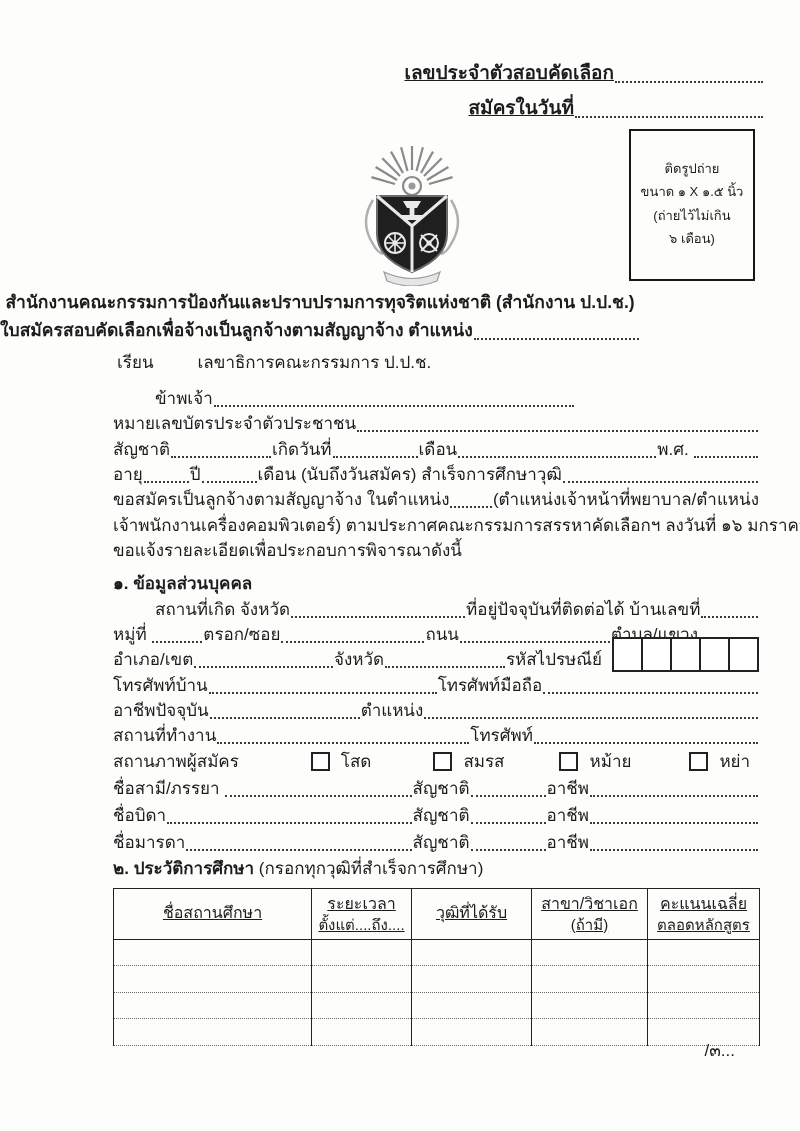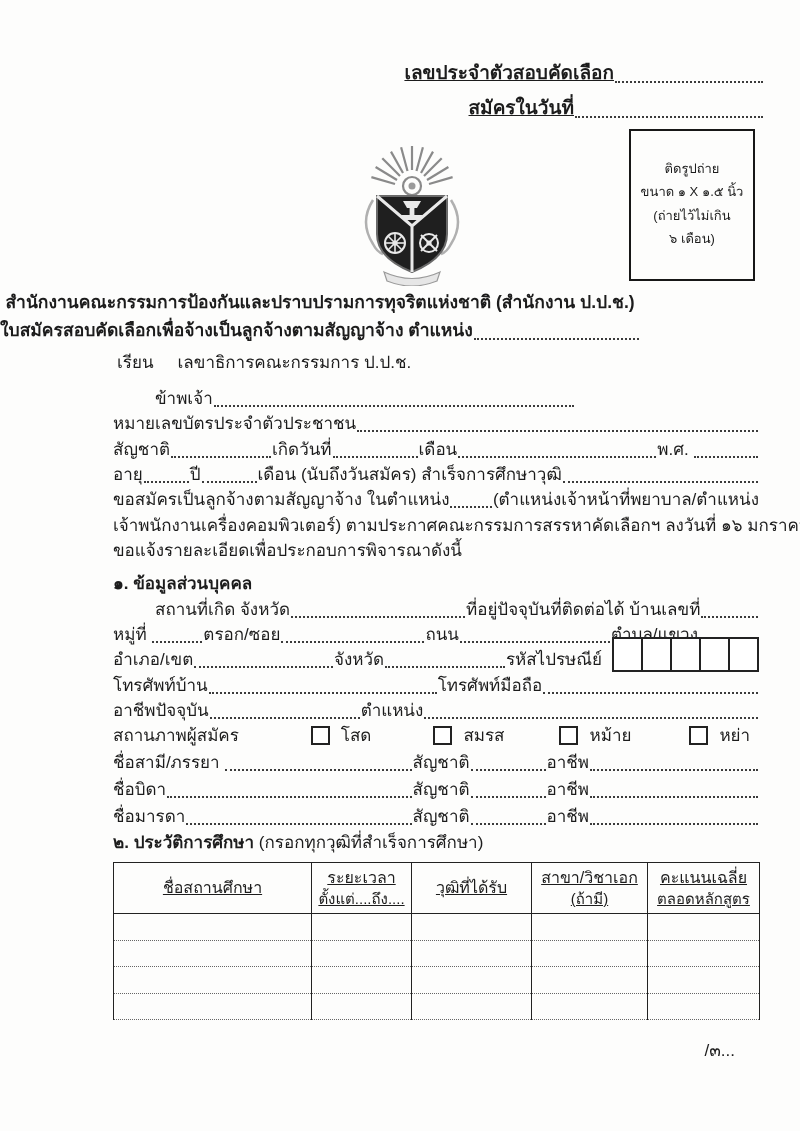--- a/index.html
+++ b/index.html
@@ -137,21 +137,21 @@
     <div id="title-line2">
       <span class="lbl">ใบสมัครสอบคัดเลือกเพื่อจ้างเป็นลูกจ้างตามสัญญาจ้าง ตำแหน่ง</span>
       <span class="dots" style="width:178px"></span>
     </div>
   </div>
 
   <div class="abs" id="form">
 
     <div class="frow">
       <span class="lbl" style="padding-left:4px">เรียน</span>
-      <span class="lbl" style="margin-left:24px">เลขาธิการคณะกรรมการ ป.ป.ช.</span>
+      <span class="lbl" style="margin-left:44px">เลขาธิการคณะกรรมการ ป.ป.ช.</span>
     </div>
 
     <div class="frow ind" style="margin-top:10px; width:462px; box-sizing:border-box;">
       <span class="lbl">ข้าพเจ้า</span>
       <span class="dots grow"></span>
     </div>
 
     <div class="frow">
       <span class="lbl">หมายเลขบัตรประจำตัวประชาชน</span>
       <span class="dots grow"></span>
@@ -235,20 +235,26 @@
       <span class="dots grow"></span>
     </div>
 
     <div class="frow">
       <span class="lbl">อาชีพปัจจุบัน</span>
       <span class="dots" style="width:150px"></span>
       <span class="lbl">ตำแหน่ง</span>
       <span class="dots grow"></span>
     </div>
 
+    <div class="frow">
+      <span class="lbl">สถานที่ทำงาน</span>
+      <span class="dots" style="width:252px"></span>
+      <span class="lbl">โทรศัพท์</span>
+      <span class="dots grow"></span>
+    </div>
 
     <div class="frow">
       <span class="lbl">สถานภาพผู้สมัคร</span>
       <span class="opt" style="margin-left:72px">
         <span class="cb"></span>
         <span class="lbl">โสด</span>
       </span>
       <span class="opt" style="margin-left:62px">
         <span class="cb"></span>
         <span class="lbl">สมรส</span>

